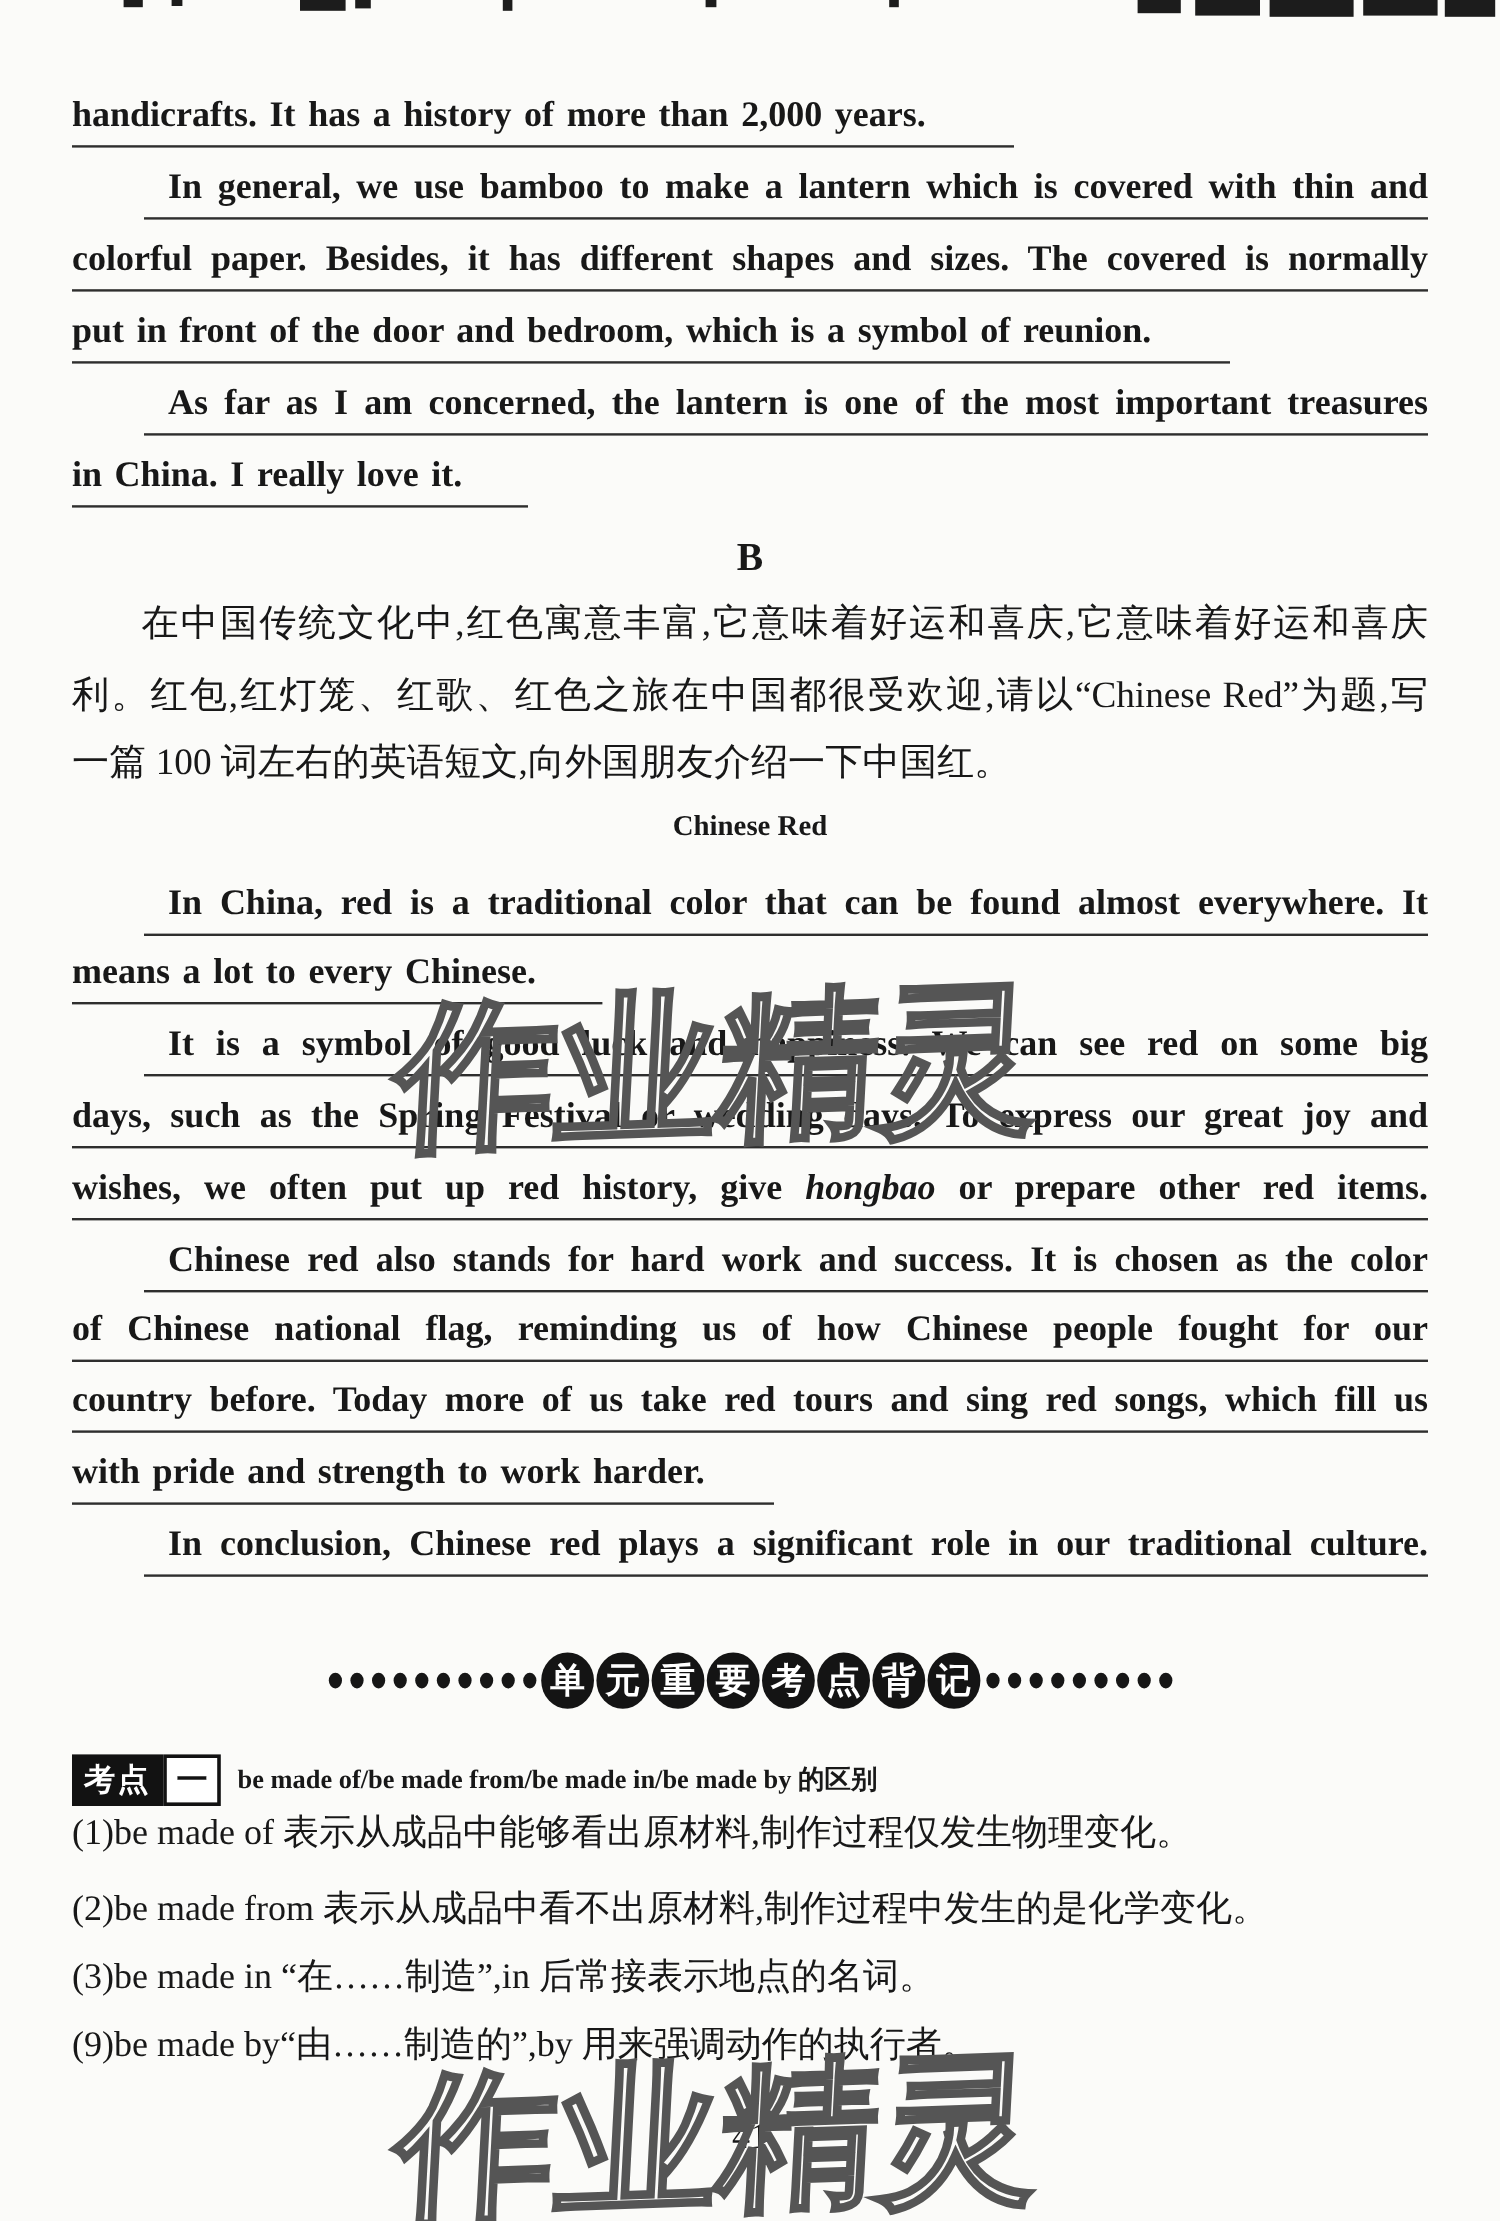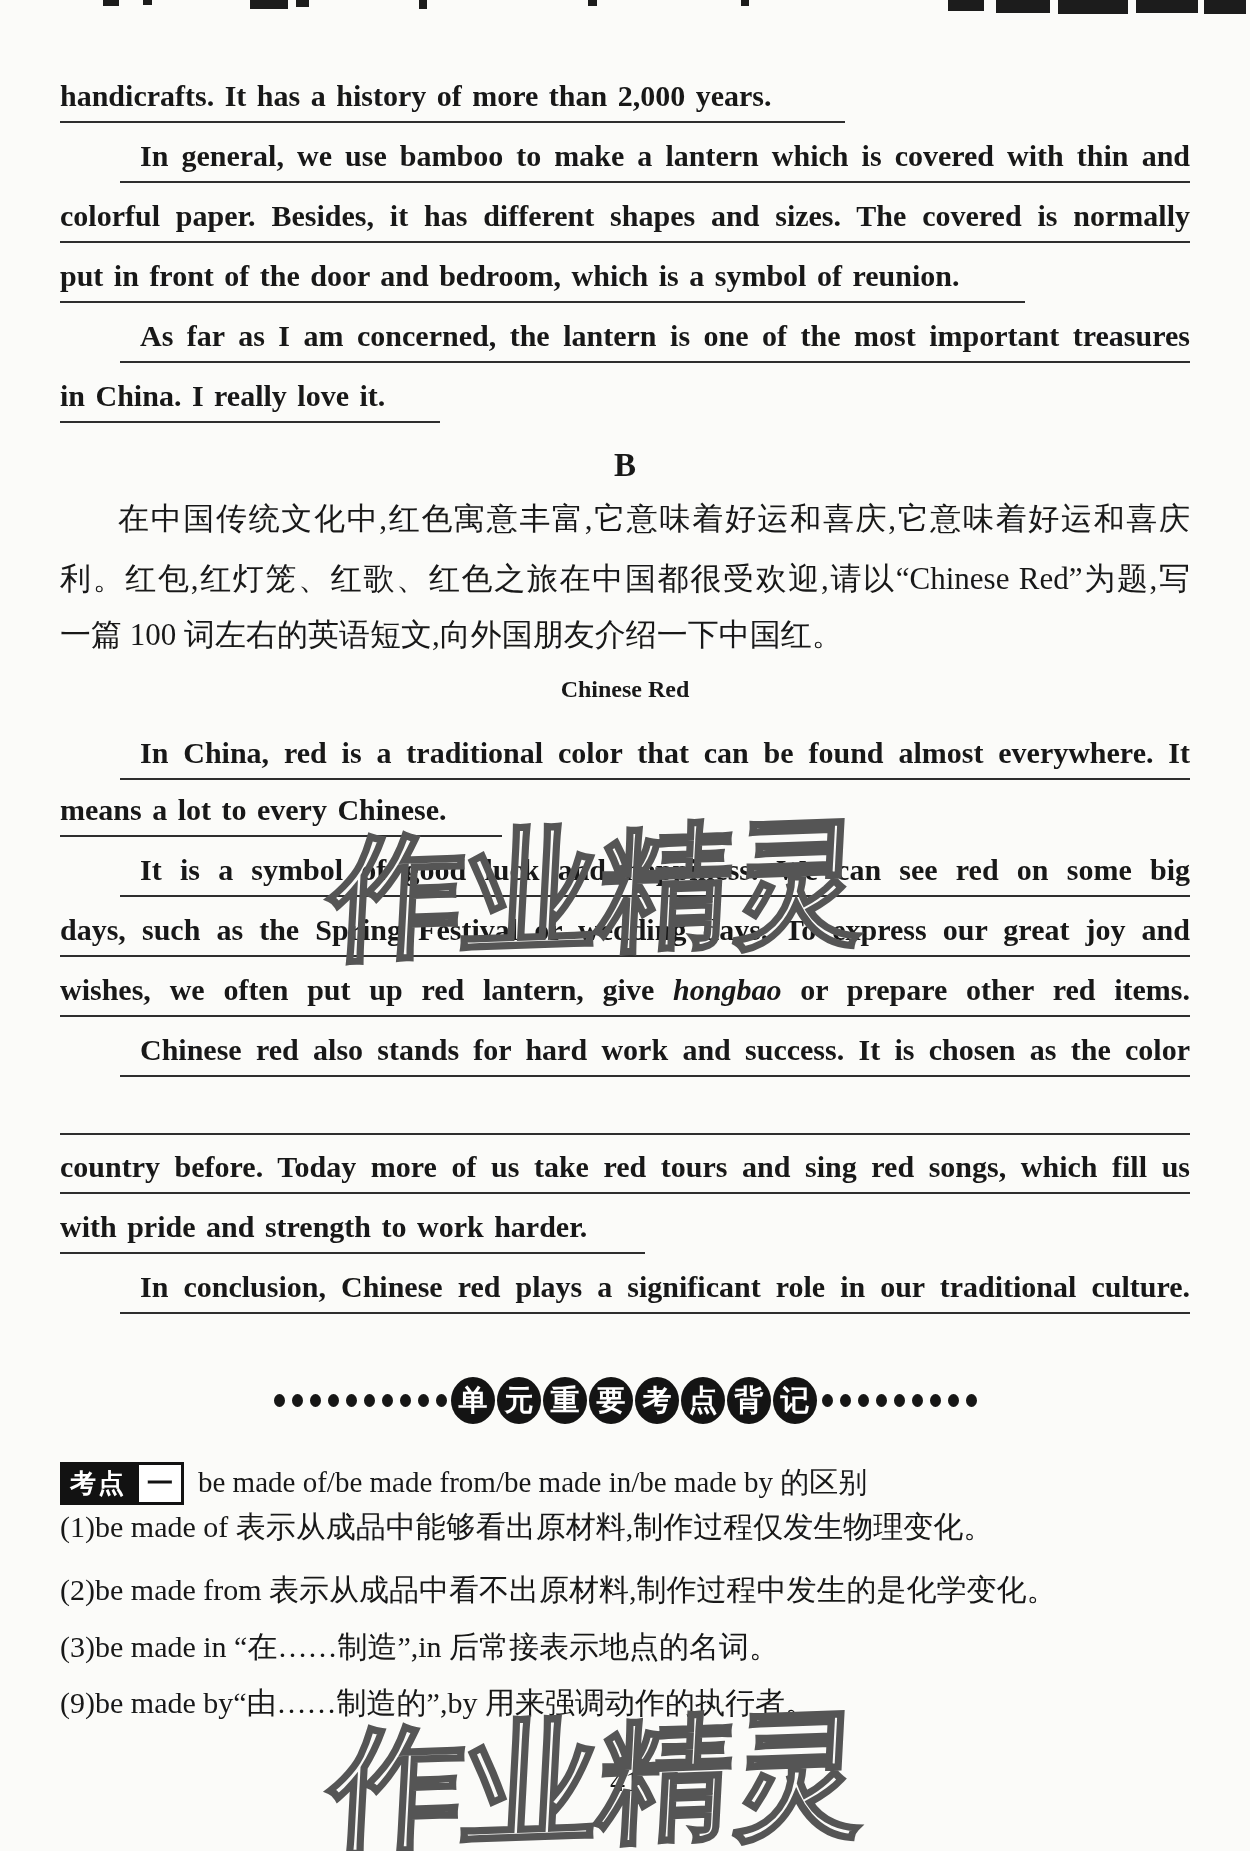--- a/index.html
+++ b/index.html
@@ -56,21 +56,21 @@
   
   .kd-row { position:absolute; left:60px; top:1458px; height:50px; display:flex; align-items:center; }
   .kd-black {
     background:#121212; color:#ffffff; font-size:26px; font-weight:bold;
     padding:4px 10px; letter-spacing:2px; flex:none;
   }
   .kd-num {
     border:3px solid #121212; background:#ffffff; color:#121212;
     font-size:26px; font-weight:bold; padding:1px 8px; flex:none;
   }
-  .kd-heading { margin-left:14px; font-weight:normal; font-size:29px; white-space:nowrap; }
+  .kd-heading { margin-left:14px; font-weight:bold; font-size:22px; white-space:nowrap; }
 </style>
 </head>
 <body>
 
 <div class="frag" style="left:103px;width:16px;height:6px;"></div>
 <div class="frag" style="left:143px;width:9px;height:5px;"></div>
 <div class="frag" style="left:250px;width:38px;height:9px;"></div>
 <div class="frag" style="left:296px;width:13px;height:7px;"></div>
 <div class="frag" style="left:419px;width:8px;height:9px;"></div>
 <div class="frag" style="left:588px;width:9px;height:6px;"></div>
@@ -131,29 +131,30 @@
 <div class="tline" style="top:839px">
   <div class="txt eng just ind">It is a symbol of good luck and happiness. We can see red on some big</div>
   <div class="ul" style="left:60px;right:0"></div>
 </div>
 <div class="tline" style="top:899px">
   <div class="txt eng just">days, such as the Spring Festival or wedding days. To express our great joy and</div>
   <div class="ul" style="left:0;right:0"></div>
 </div>
 <div class="tline" style="top:959px">
   <div class="txt eng just">
-    <span>wishes, we often put up red lantern, give </span><i>hongbao</i><span> or prepare other red items.</span>
+    <span>wishes, we often put up red history, give </span><i>hongbao</i><span> or prepare other red items.</span>
   </div>
   <div class="ul" style="left:0;right:0"></div>
 </div>
 <div class="tline" style="top:1019px">
   <div class="txt eng just ind">Chinese red also stands for hard work and success. It is chosen as the color</div>
   <div class="ul" style="left:60px;right:0"></div>
 </div>
 <div class="tline" style="top:1077px">
+  <div class="txt eng just">of Chinese national flag, reminding us of how Chinese people fought for our</div>
   <div class="ul" style="left:0;right:0"></div>
 </div>
 <div class="tline" style="top:1136px">
   <div class="txt eng just">country before. Today more of us take red tours and sing red songs, which fill us</div>
   <div class="ul" style="left:0;right:0"></div>
 </div>
 <div class="tline" style="top:1196px">
   <div class="txt eng">with pride and strength to work harder.</div>
   <div class="ul" style="left:0;width:585px"></div>
 </div>

